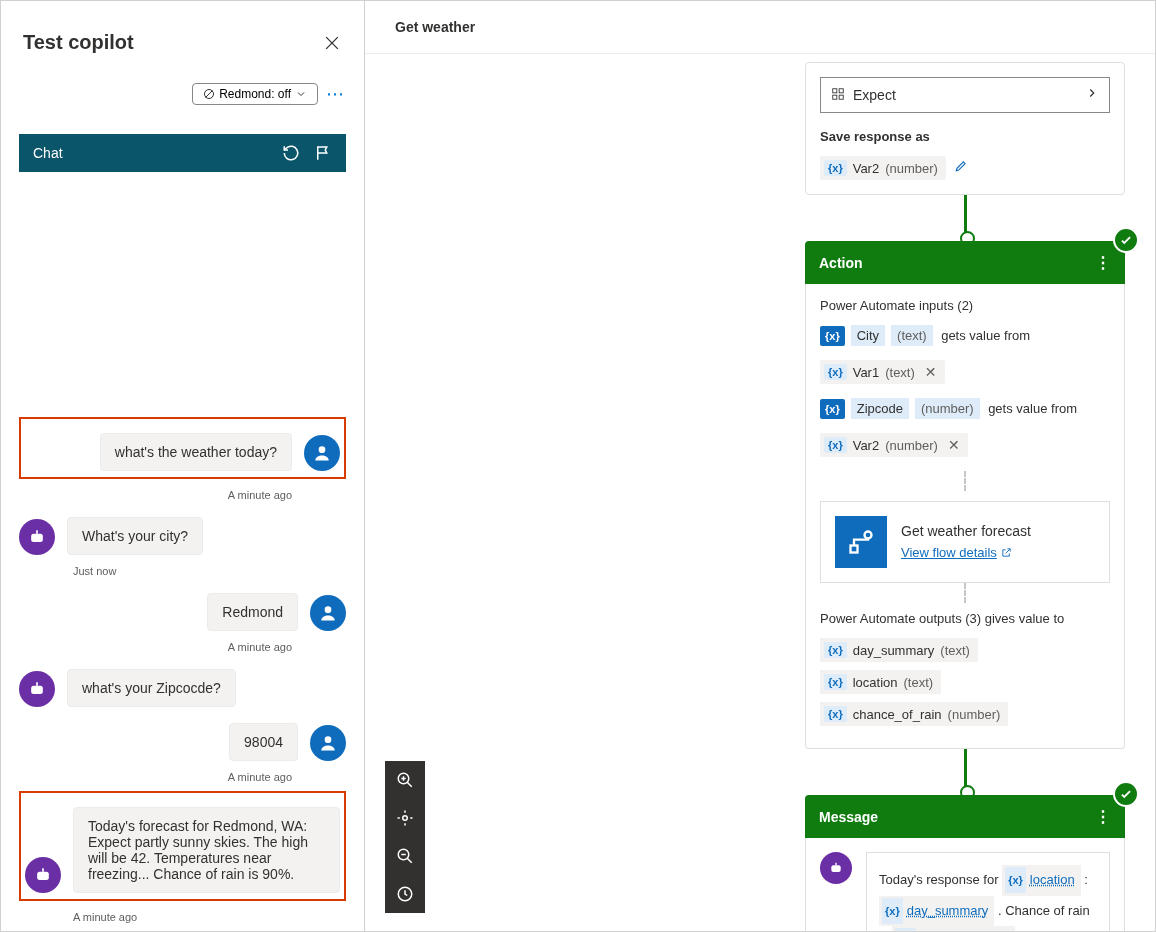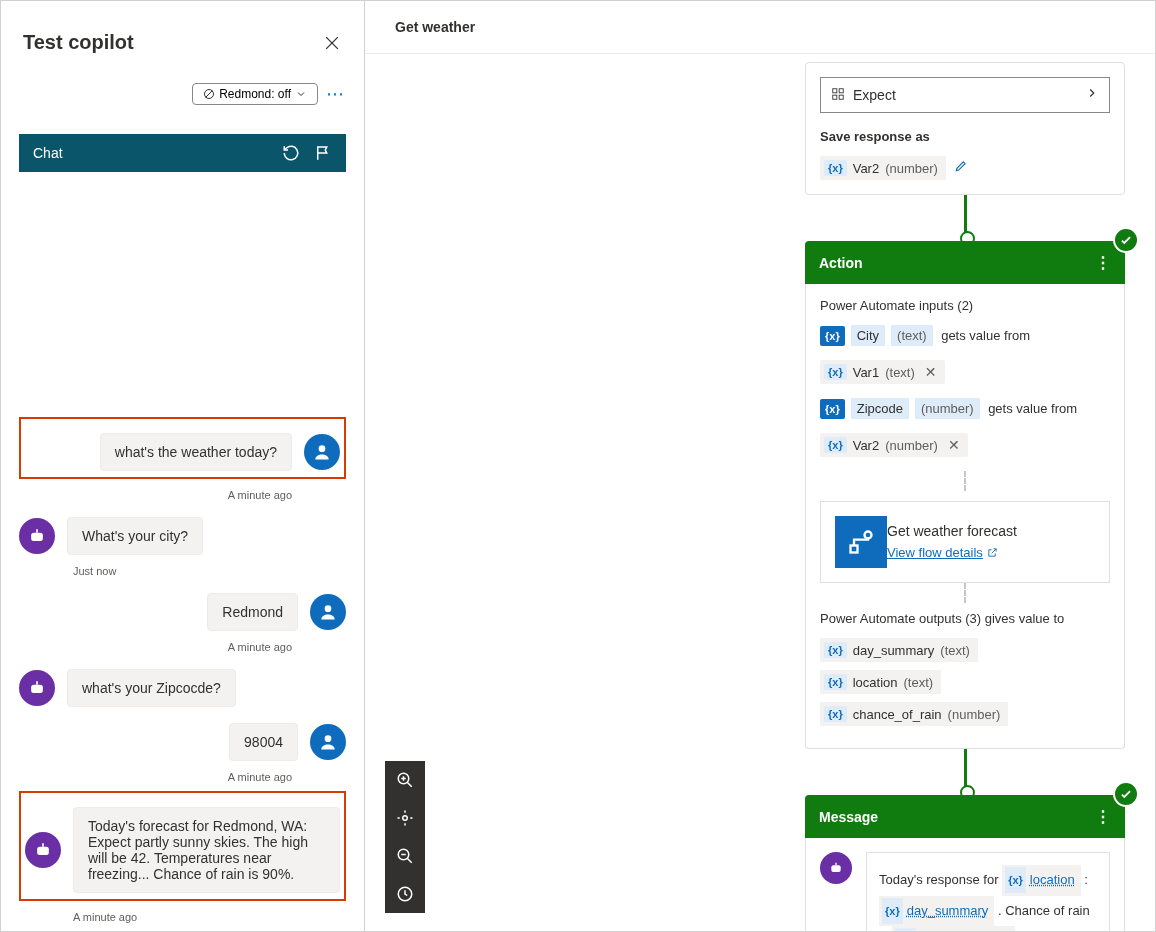--- a/index.html
+++ b/index.html
@@ -10,21 +10,21 @@
 .close-x { width: 20px; height: 20px; cursor: pointer; }
 .tracking-row { display: flex; justify-content: flex-end; align-items: center; gap: 8px; padding: 0 18px 12px 22px; }
 .tracking-btn { border: 1px solid #8a8886; border-radius: 4px; background: #fff; padding: 3px 10px; font-size: 12px; display: flex; align-items: center; gap: 4px; cursor: pointer; }
 .tracking-btn svg { width: 12px; height: 12px; }
 .more-dots { color: #0078d4; font-size: 18px; cursor: pointer; letter-spacing: 2px; }
 .chat-bar { background: #0b556a; color: #fff; display: flex; align-items: center; justify-content: space-between; padding: 10px 14px; margin: 0 18px; }
 .chat-bar-title { font-size: 14px; }
 .chat-bar-icons { display: flex; gap: 14px; }
 .chat-bar-icons svg { width: 18px; height: 18px; cursor: pointer; }
 .chat-body { flex: 1; padding: 12px 18px 8px 18px; display: flex; flex-direction: column; gap: 8px; overflow: hidden; }
-.msg-row { display: flex; align-items: center; gap: 12px; margin-top: 8px; }
+.msg-row { display: flex; align-items: flex-end; gap: 12px; margin-top: 8px; }
 .msg-row.user { justify-content: flex-end; }
 .msg-row.bot { justify-content: flex-start; }
 .bubble { background: #f3f2f1; border: 1px solid #edebe9; border-radius: 4px; padding: 10px 14px; font-size: 14px; max-width: 280px; word-wrap: break-word; }
 .avatar { width: 36px; height: 36px; border-radius: 50%; display: flex; align-items: center; justify-content: center; flex-shrink: 0; }
 .avatar.user-a { background: #0f6cbd; }
 .avatar.bot-a { background: #6b2fa5; }
 .avatar svg { width: 20px; height: 20px; fill: #fff; }
 .timestamp { font-size: 11px; color: #605e5c; margin-top: 2px; }
 .timestamp.right { text-align: right; padding-right: 54px; }
 .timestamp.left { text-align: left; padding-left: 54px; }
@@ -55,21 +55,21 @@
 .node-check { position: absolute; top: -14px; right: -14px; width: 26px; height: 26px; border-radius: 50%; background: #107c10; border: 2px solid #fff; display: flex; align-items: center; justify-content: center; }
 .node-check svg { width: 14px; height: 14px; fill: #fff; }
 .node-body { width: 100%; background: #fff; border: 1px solid #e1dfdd; border-top: none; border-radius: 0 0 4px 4px; padding: 14px; }
 .section-label { font-size: 13px; margin-bottom: 12px; }
 .input-block { margin-bottom: 14px; }
 .solid-pill { display: inline-flex; align-items: center; gap: 6px; margin-bottom: 8px; font-size: 13px; }
 .solid-pill .fxs { background: #0f6cbd; color: #fff; font-weight: 600; padding: 4px 5px; font-size: 11px; border-radius: 2px; }
 .solid-pill .fn { background: #deecf9; padding: 3px 6px; }
 .solid-pill .ftp { background: #deecf9; padding: 3px 6px; color: #605e5c; }
 .gets { font-size: 13px; margin-left: 4px; }
-.flow-card { display: flex; align-items: center; background: #fff; border: 1px solid #e1dfdd; padding: 14px; margin-top: 10px; }
+.flow-card { display: flex; gap: 14px; align-items: center; background: #fff; border: 1px solid #e1dfdd; padding: 14px; margin-top: 10px; }
 .flow-icon-box { width: 52px; height: 52px; background: #0f6cbd; display: flex; align-items: center; justify-content: center; }
 .flow-icon-box svg { width: 28px; height: 28px; stroke: #fff; fill: none; }
 .flow-card-txt .ft { font-size: 14px; margin-bottom: 4px; }
 .flow-link { color: #0f6cbd; text-decoration: underline; font-size: 13px; cursor: pointer; display: inline-flex; gap: 4px; align-items: center; }
 .flow-link svg { width: 11px; height: 11px; fill: none; stroke: #0f6cbd; }
 .out-pill { display: inline-flex; align-items: center; gap: 6px; background: #f3f2f1; padding: 4px 8px 4px 4px; font-size: 13px; margin-bottom: 8px; }
 .out-pill .fx { background: #deecf9; color: #0f6cbd; font-weight: 600; padding: 2px 4px; font-size: 11px; }
 .out-pill .tp { color: #605e5c; }
 .msg-body { display: flex; gap: 14px; align-items: flex-start; }
 .msg-bot-av { width: 32px; height: 32px; border-radius: 50%; background: #6b2fa5; display: flex; align-items: center; justify-content: center; flex-shrink: 0; }

